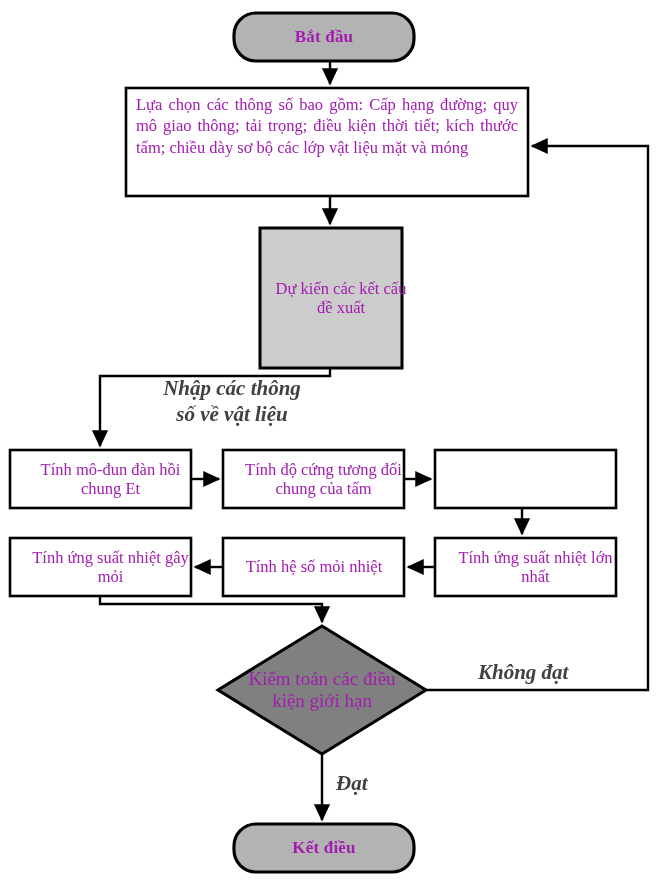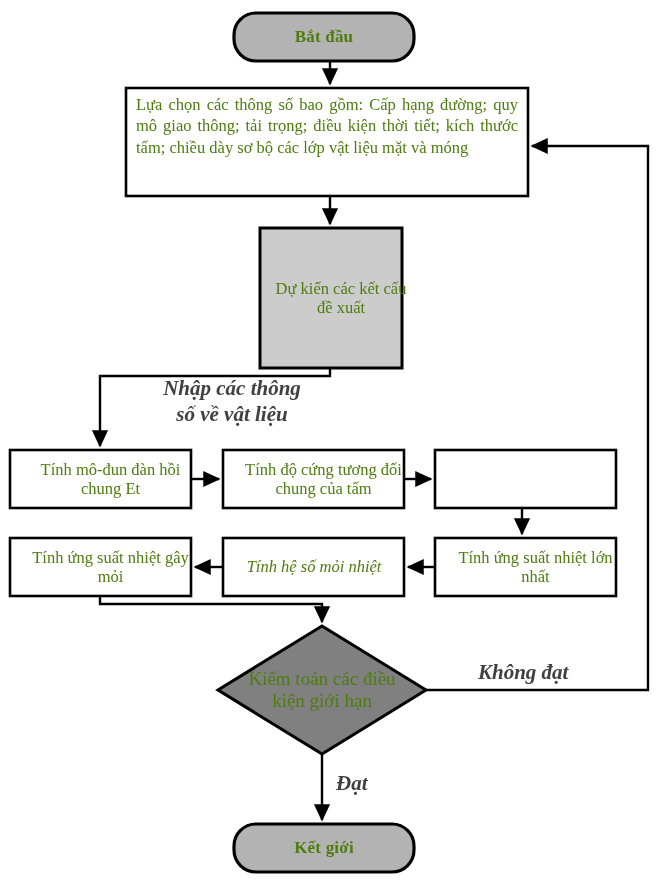--- a/index.html
+++ b/index.html
@@ -22,21 +22,21 @@
     width: 664px;
     height: 880px;
   }
   .node-label {
     position: absolute;
     display: flex;
     align-items: center;
     justify-content: center;
     text-align: center;
     box-sizing: border-box;
-    color: #4d7c0f;
+    color: #a21caf;
     line-height: 1.18;
     pointer-events: none;
   }
   .terminal-label {
     font-weight: bold;
     font-size: 17px;
     letter-spacing: 0.2px;
   }
   .proc-label {
     font-size: 16.5px;
@@ -127,27 +127,27 @@
 
   <div class="node-label proc-label" style="left:260px; top:228px; width:142px; height:140px;">Dự kiến các kết cấu đề xuất</div>
 
   <div class="node-label proc-label" style="left:10px; top:450px; width:181px; height:58px;">Tính mô-đun đàn hồi chung Et</div>
 
   <div class="node-label proc-label" style="left:223px; top:450px; width:181px; height:58px;border-radius:25px;">Tính độ cứng tương đối chung của tấm</div>
 
 
   <div class="node-label proc-label" style="left:10px; top:538px; width:181px; height:58px;">Tính ứng suất nhiệt gây mỏi</div>
 
-  <div class="node-label proc-label" style="left:223px; top:538px; width:162px; height:58px;font-style:italic;">Tính hệ số mỏi nhiệt</div>
+  <div class="node-label proc-label" style="left:223px; top:538px; width:162px; height:58px;">Tính hệ số mỏi nhiệt</div>
 
   <div class="node-label proc-label" style="left:435px; top:538px; width:181px; height:58px;">Tính ứng suất nhiệt lớn nhất</div>
 
   <div class="node-label decision-label" style="left:240px; top:660px; width:164px; height:60px;">Kiểm toán các điều kiện giới hạn</div>
 
-  <div class="node-label terminal-label" style="left:234px; top:824px; width:180px; height:48px;">Kết giới</div>
+  <div class="node-label terminal-label" style="left:234px; top:824px; width:180px; height:48px;">Kết điều</div>
 
   <div class="edge-label" style="left:132px; top:376px; width:200px;">Nhập các thông
 số về vật liệu</div>
 
   <div class="edge-label" style="left:478px; top:660px; width:140px; text-align:left;">Không đạt</div>
 
   <div class="edge-label" style="left:336px; top:771px; width:70px; text-align:left;">Đạt</div>
 
 </div>
 

